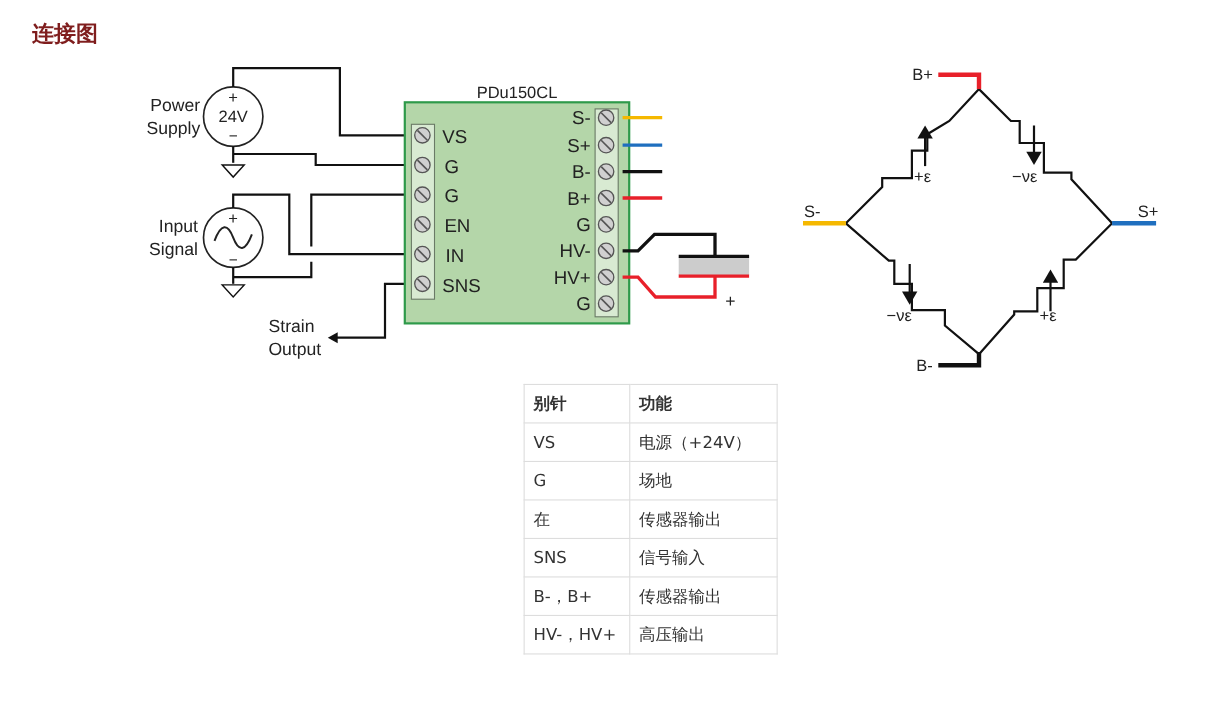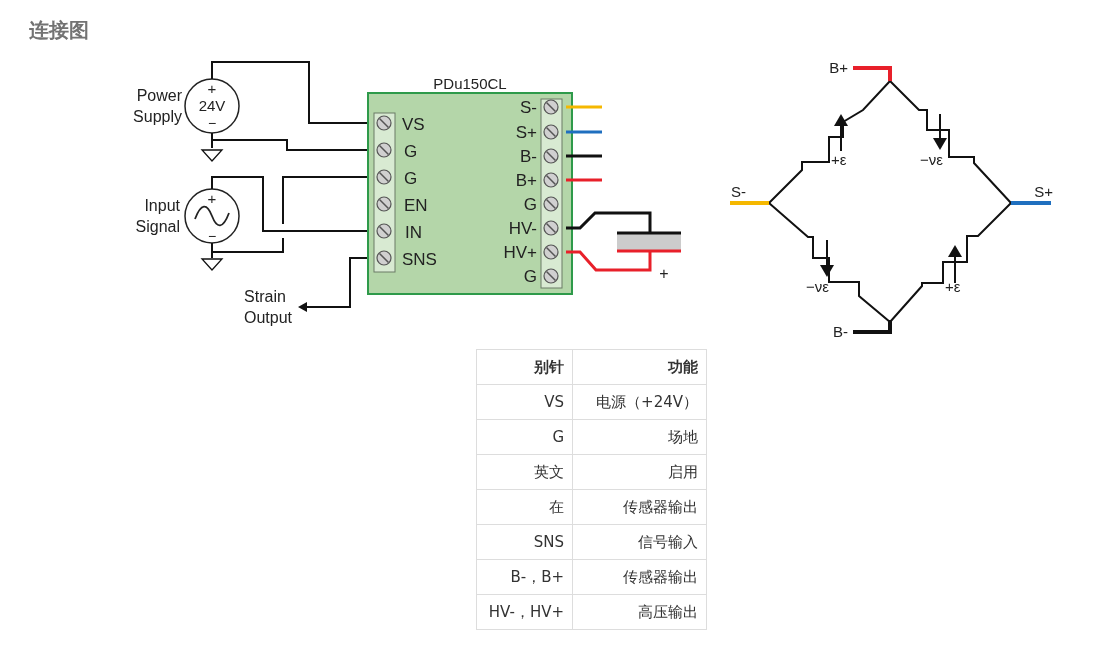--- a/index.html
+++ b/index.html
@@ -1,21 +1,21 @@
 <!DOCTYPE html>
 <html><head>
 <meta charset="utf-8">
 <style>
   html, body { margin:0; padding:0; background:#ffffff; }
   body { width:1101px; height:657px; position:relative; overflow:hidden; font-family:"Liberation Sans", "DejaVu Sans", sans-serif; }
-  .title { position:absolute; left:29px; top:17px; font-size:20px; font-weight:bold; color:#737373; font-family:"DejaVu Sans", sans-serif; letter-spacing:0px; }
+  .title { position:absolute; left:29px; top:17px; font-size:20px; font-weight:bold; color:#7f1d1d; font-family:"DejaVu Sans", sans-serif; letter-spacing:0px; }
   svg { position:absolute; left:0; top:0; }
   svg text { font-family:"Liberation Sans", "DejaVu Sans", sans-serif; fill:#222; }
   .pin-table { position:absolute; left:476px; top:349px; border-collapse:collapse; font-family:"DejaVu Sans", sans-serif; font-size:15px; color:#333; border-radius:4px; }
-  .pin-table th, .pin-table td { border:1px solid #dddddd; text-align:right; height:34px; padding:0 8px; }
+  .pin-table th, .pin-table td { border:1px solid #dddddd; text-align:left; height:34px; padding:0 8px; }
   .pin-table th { font-weight:bold; height:34px; }
   .pin-table th:first-child, .pin-table td:first-child { width:79px; }
   .pin-table th:last-child, .pin-table td:last-child { width:117px; }
 </style>
 </head>
 <body>
 
 <div class="title">连接图</div>
 
 <svg width="1101" height="657" viewBox="0 0 1101 657">
@@ -164,24 +164,20 @@
   <tbody id="pin-rows">
       <tr>
         <td>VS</td>
         <td>电源（+24V）</td>
       </tr>
       <tr>
         <td>G</td>
         <td>场地</td>
       </tr>
       <tr>
-        <td>英文</td>
-        <td>启用</td>
-      </tr>
-      <tr>
         <td>在</td>
         <td>传感器输出</td>
       </tr>
       <tr>
         <td>SNS</td>
         <td>信号输入</td>
       </tr>
       <tr>
         <td>B-，B+</td>
         <td>传感器输出</td>

